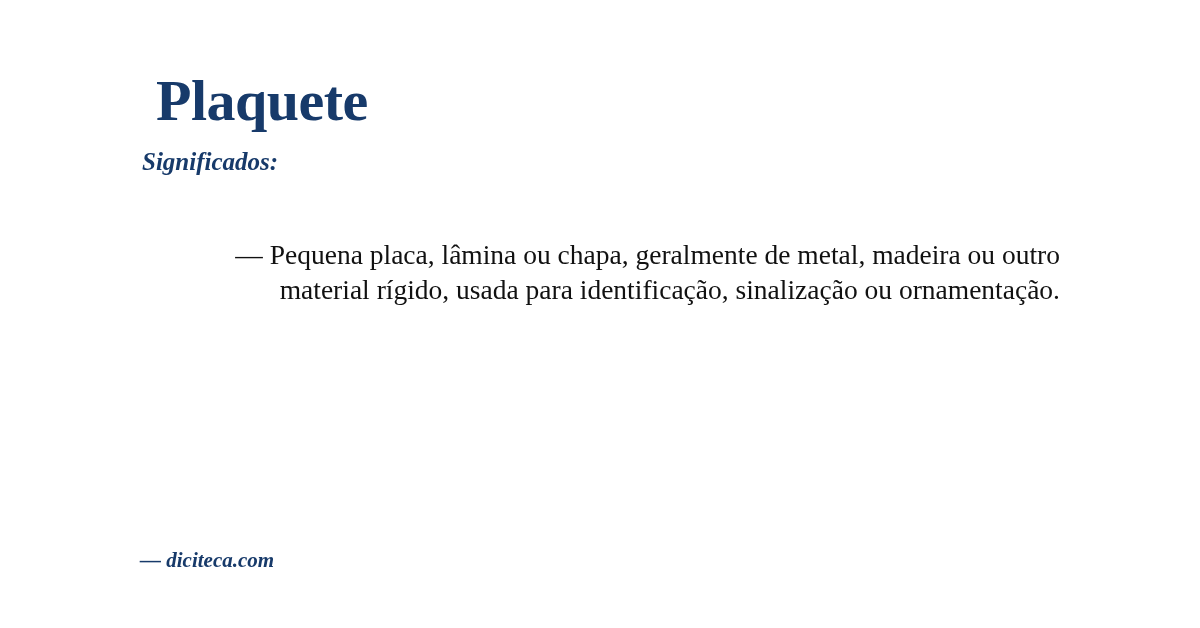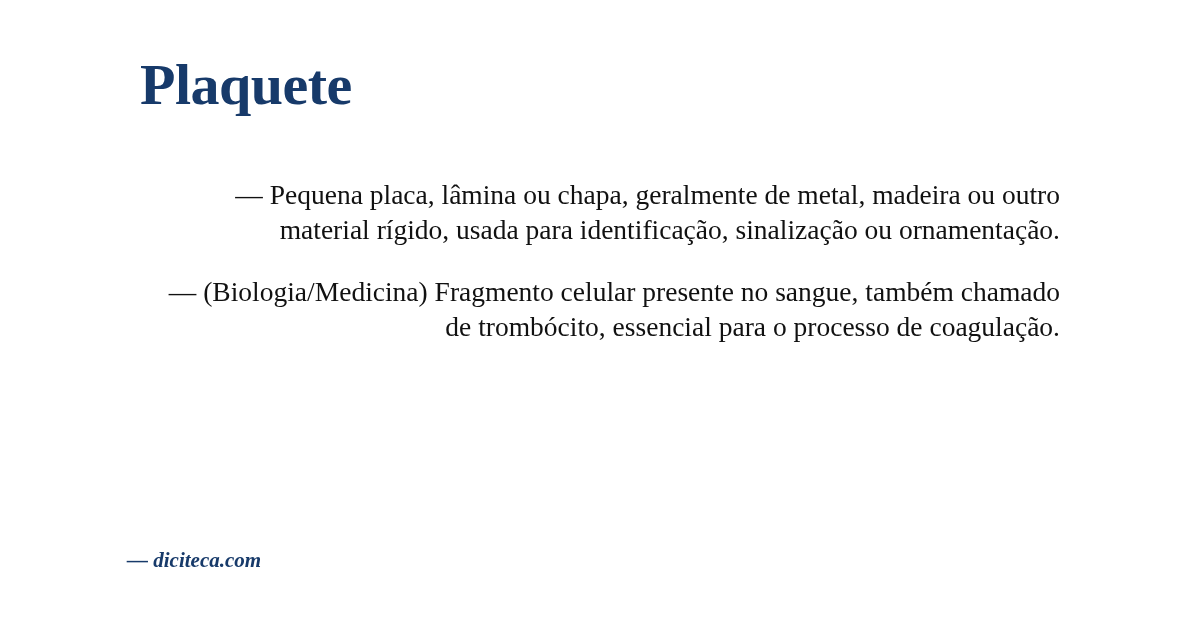--- a/index.html
+++ b/index.html
@@ -20,21 +20,21 @@
     box-sizing: border-box;
     padding: 55px 140px 0 140px;
   }
   .title {
     font-family: "Liberation Serif", serif;
     font-weight: bold;
     font-size: 58px;
     line-height: 1.05;
     color: #173A6A;
     letter-spacing: -0.5px;
-    margin: 0;
+    margin: 16px;
   }
   .subtitle {
     font-family: "Liberation Serif", serif;
     font-weight: bold;
     font-style: italic;
     font-size: 25px;
     color: #173A6A;
     margin: 6px 0 0 2px;
   }
   .definitions {
@@ -44,37 +44,37 @@
     font-family: "Liberation Serif", serif;
     font-size: 27.5px;
     line-height: 1.26;
     color: #111111;
     margin: 0 0 28px 0;
     max-width: 935px;
     text-align: right;
   }
   .source {
     position: absolute;
-    left: 127px;
+    left: 140px;
     bottom: 55px;
     font-family: "Liberation Serif", serif;
     font-style: italic;
     font-weight: bold;
     font-size: 21px;
     color: #173A6A;
   }
 </style>
 </head>
 <body>
 
 <div class="card">
 
   <h1 class="title">Plaquete</h1>
 
+  <div class="subtitle">Significados:</div>
 
   <div class="definitions">
     <p class="definition">— Pequena placa, lâmina ou chapa, geralmente de metal, madeira ou outro material rígido, usada para identificação, sinalização ou ornamentação.</p>
-    <p class="definition">— (Biologia/Medicina) Fragmento celular presente no sangue, também chamado de trombócito, essencial para o processo de coagulação.</p>
   </div>
 
   <div class="source">— diciteca.com</div>
 
 </div>
 
 </body></html>

